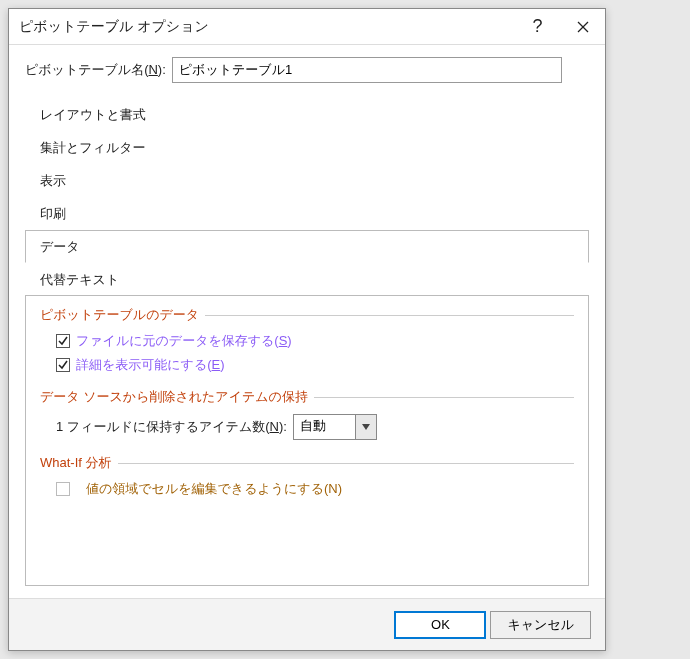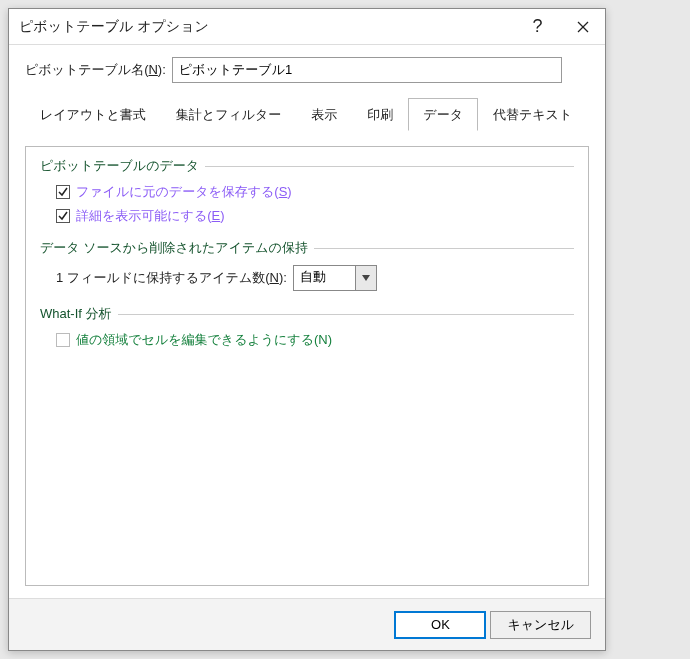--- a/index.html
+++ b/index.html
@@ -78,21 +78,22 @@
       flex: 0 0 390px;
       height: 26px;
       border: 1px solid #999;
       padding: 2px 6px;
       font-size: 13px;
       font-family: inherit;
     }
     .tabs {
       display: flex;
       position: relative;
-      margin-bottom: 16px;
+      margin-bottom: 0;
+      flex-direction: column;
     }
     .tab {
       padding: 7px 14px 6px 14px;
       font-size: 13px;
       border: 1px solid transparent;
       cursor: pointer;
       color: #222;
       background: transparent;
       position: relative;
       top: 1px;
@@ -108,21 +109,21 @@
       padding: 10px 14px 14px 14px;
       flex: 1;
       position: relative;
       margin-top: 0;
     }
     .groupbox {
       margin-bottom: 14px;
     }
     .group-title {
       font-size: 13px;
-      color: #14532d;
+      color: #c2410c;
       display: flex;
       align-items: center;
       margin-bottom: 8px;
     }
     .group-title-text {
       white-space: nowrap;
       padding-right: 6px;
     }
     .group-title-line {
       flex: 1;
@@ -139,22 +140,23 @@
       position: relative;
     }
     .checkbox-row label {
       display: flex;
       align-items: center;
       cursor: pointer;
       font-size: 13px;
       color: #8b5cf6;
     }
     .checkbox-row.disabled label {
-      color: #15803d;
+      color: #a16207;
       cursor: default;
+      gap: 10px;
     }
     .checkbox-box {
       width: 14px;
       height: 14px;
       border: 1px solid #555;
       margin-right: 6px;
       display: inline-flex;
       align-items: center;
       justify-content: center;
       background: #fff;

